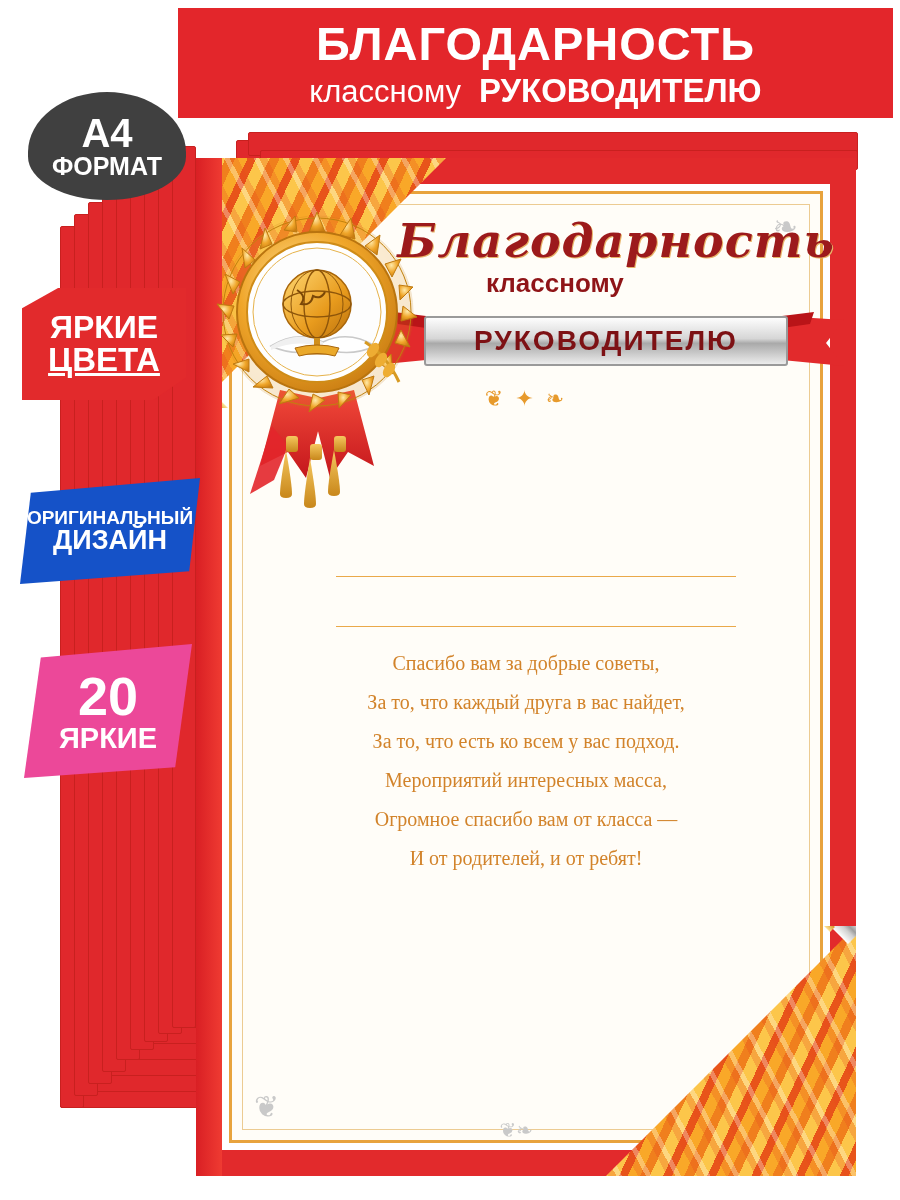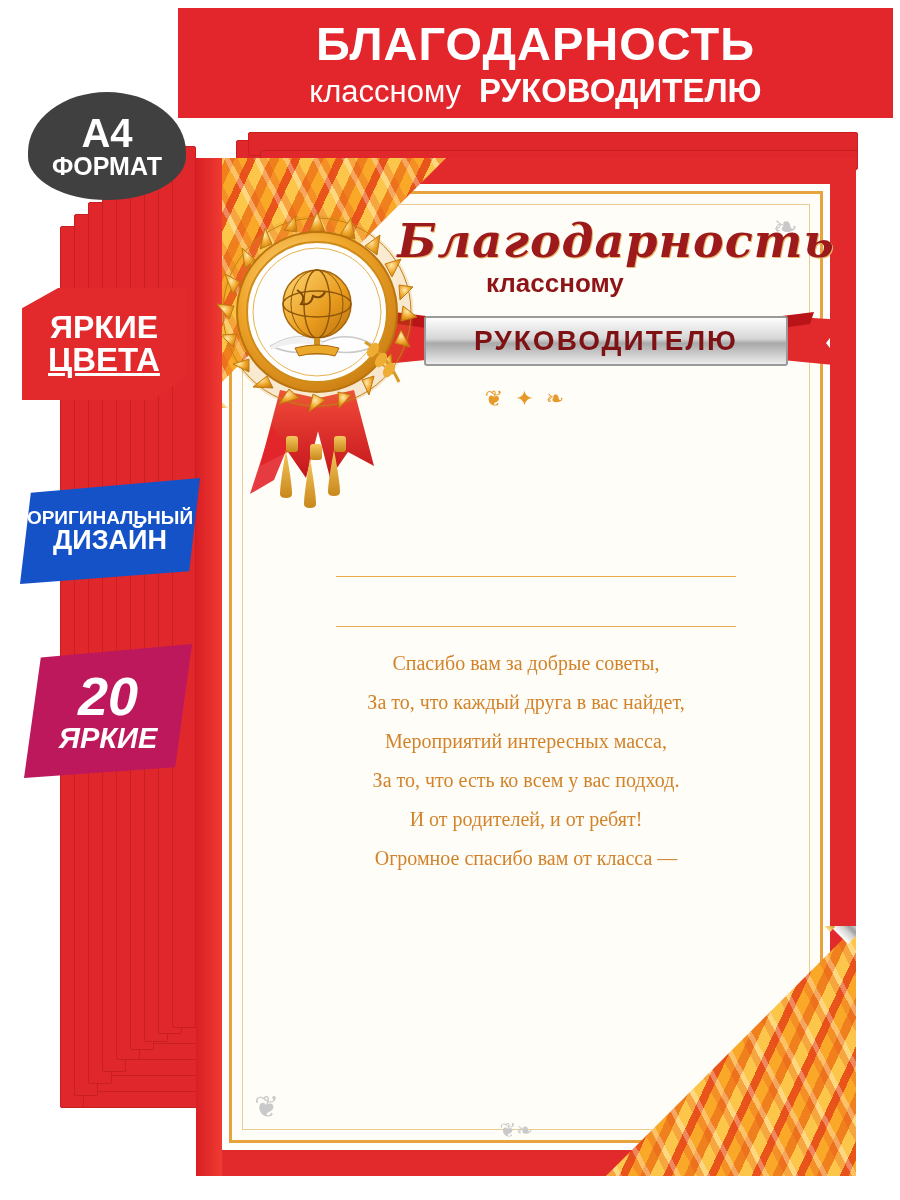--- a/index.html
+++ b/index.html
@@ -314,23 +314,22 @@
     width: 180px; height: 106px;
     background: #1552c8;
     clip-path: polygon(6% 14%, 100% 0%, 94% 88%, 0% 100%);
   }
   .badge-design .b-top { font-size: 19px; text-align: right; }
   .badge-design .b-bot { font-size: 27px; }
 
   .badge-qty {
     left: 24px; top: 644px;
     width: 168px; height: 134px;
-    background: #be185d;
+    background: #ec4899;
     clip-path: polygon(10% 10%, 100% 0%, 90% 92%, 0% 100%);
-    font-style: italic;
   }
   .badge-qty .b-top { font-size: 54px; }
   .badge-qty .b-bot { font-size: 29px; }
 </style>
 </head>
 <body>
 
 <div class="stack">
   <div class="sheet-shadow" style="left:60px;  top:1078px; width:700px; height:28px;"></div>
   <div class="sheet-shadow" style="left:68px;  top:1062px; width:700px; height:28px;"></div>
@@ -494,24 +493,24 @@
   </div>
 
   <div class="divider-orn">❦ ✦ ❧</div>
 
   <div class="sig-line" style="top:418px;"></div>
   <div class="sig-line" style="top:468px;"></div>
 
   <div class="poem">
     <div>Спасибо вам за добрые советы,</div>
     <div>За то, что каждый друга в вас найдет,</div>
+    <div>За то, что есть ко всем у вас подход.</div>
     <div>Мероприятий интересных масса,</div>
-    <div>За то, что есть ко всем у вас подход.</div>
+    <div>Огромное спасибо вам от класса —</div>
     <div>И от родителей, и от ребят!</div>
-    <div>Огромное спасибо вам от класса —</div>
   </div>
 </div>
 
 <div class="top-banner">
   <div class="line1">БЛАГОДАРНОСТЬ</div>
   <div class="line2"><span>классному </span><b> РУКОВОДИТЕЛЮ</b></div>
 </div>
 
 <div class="badge badge-a4">
   <div class="b-top">A4</div>

